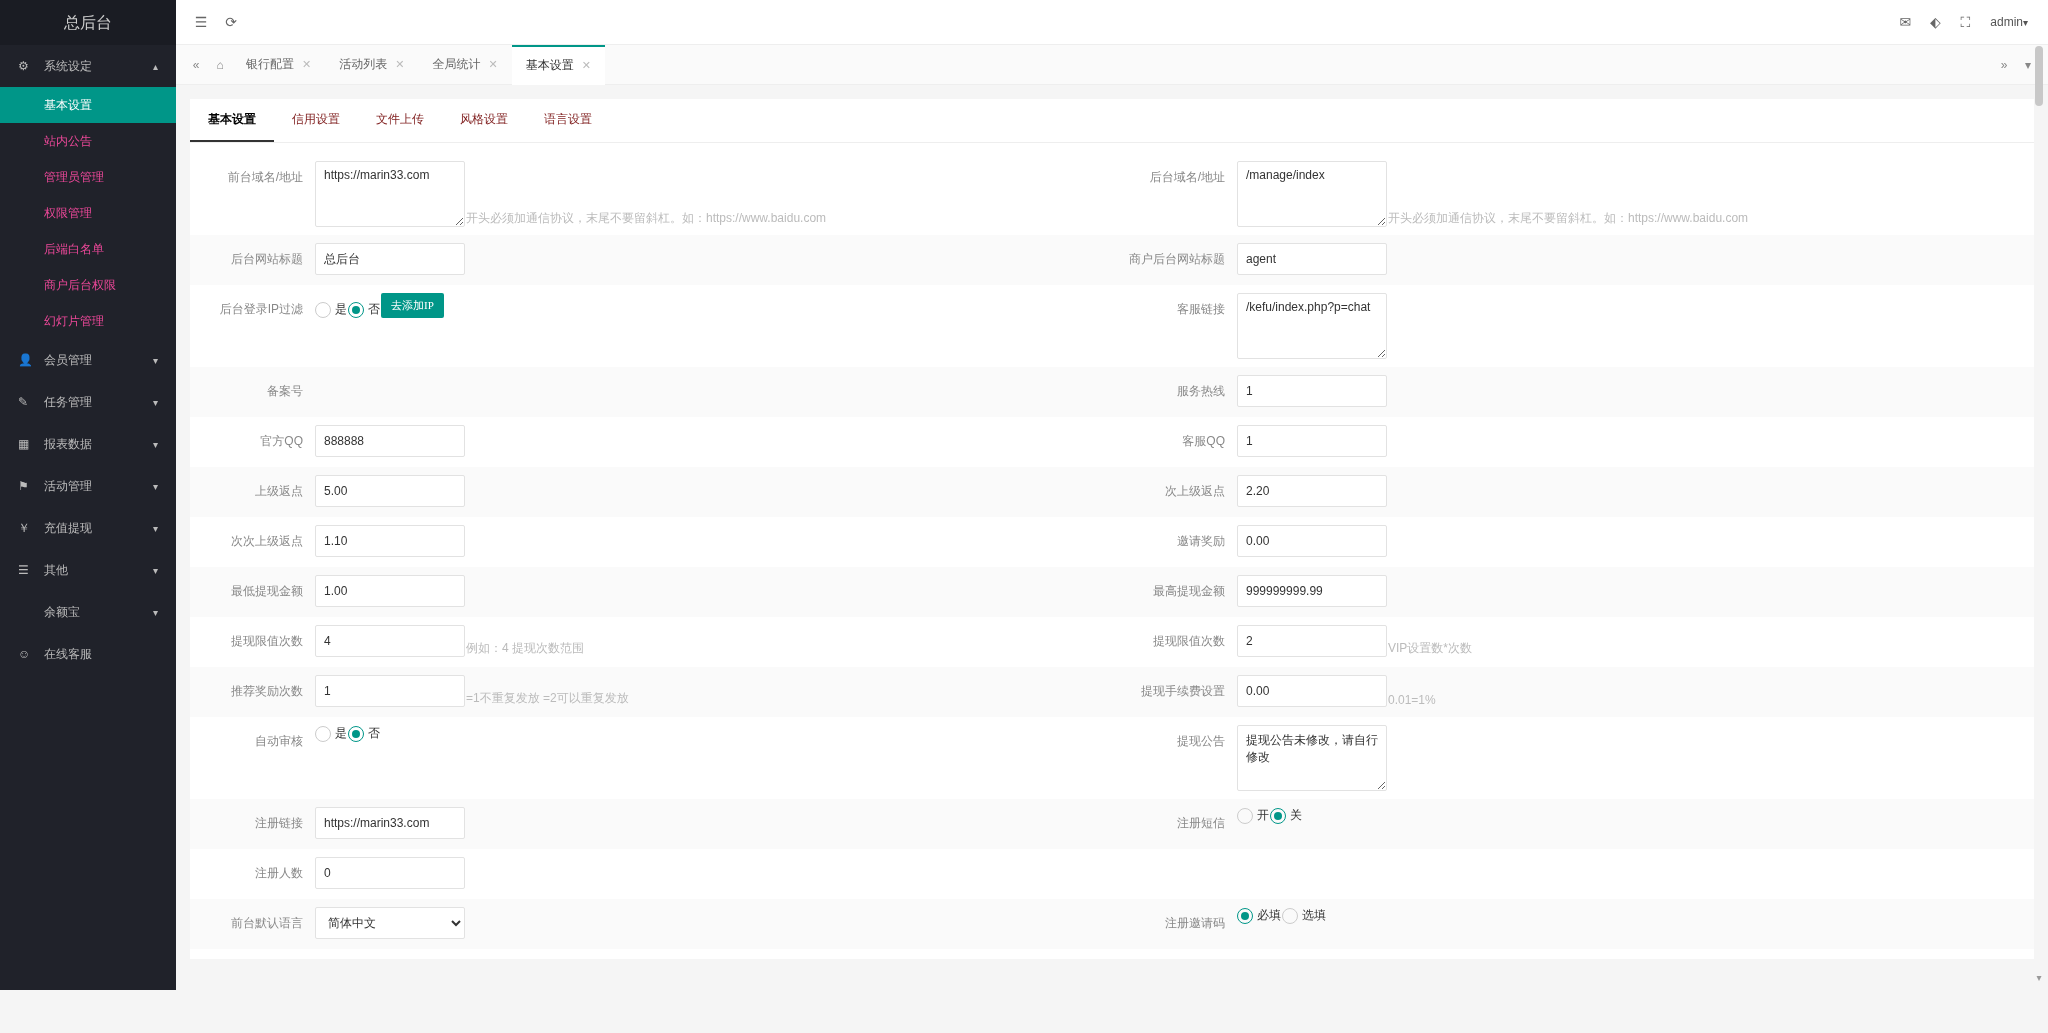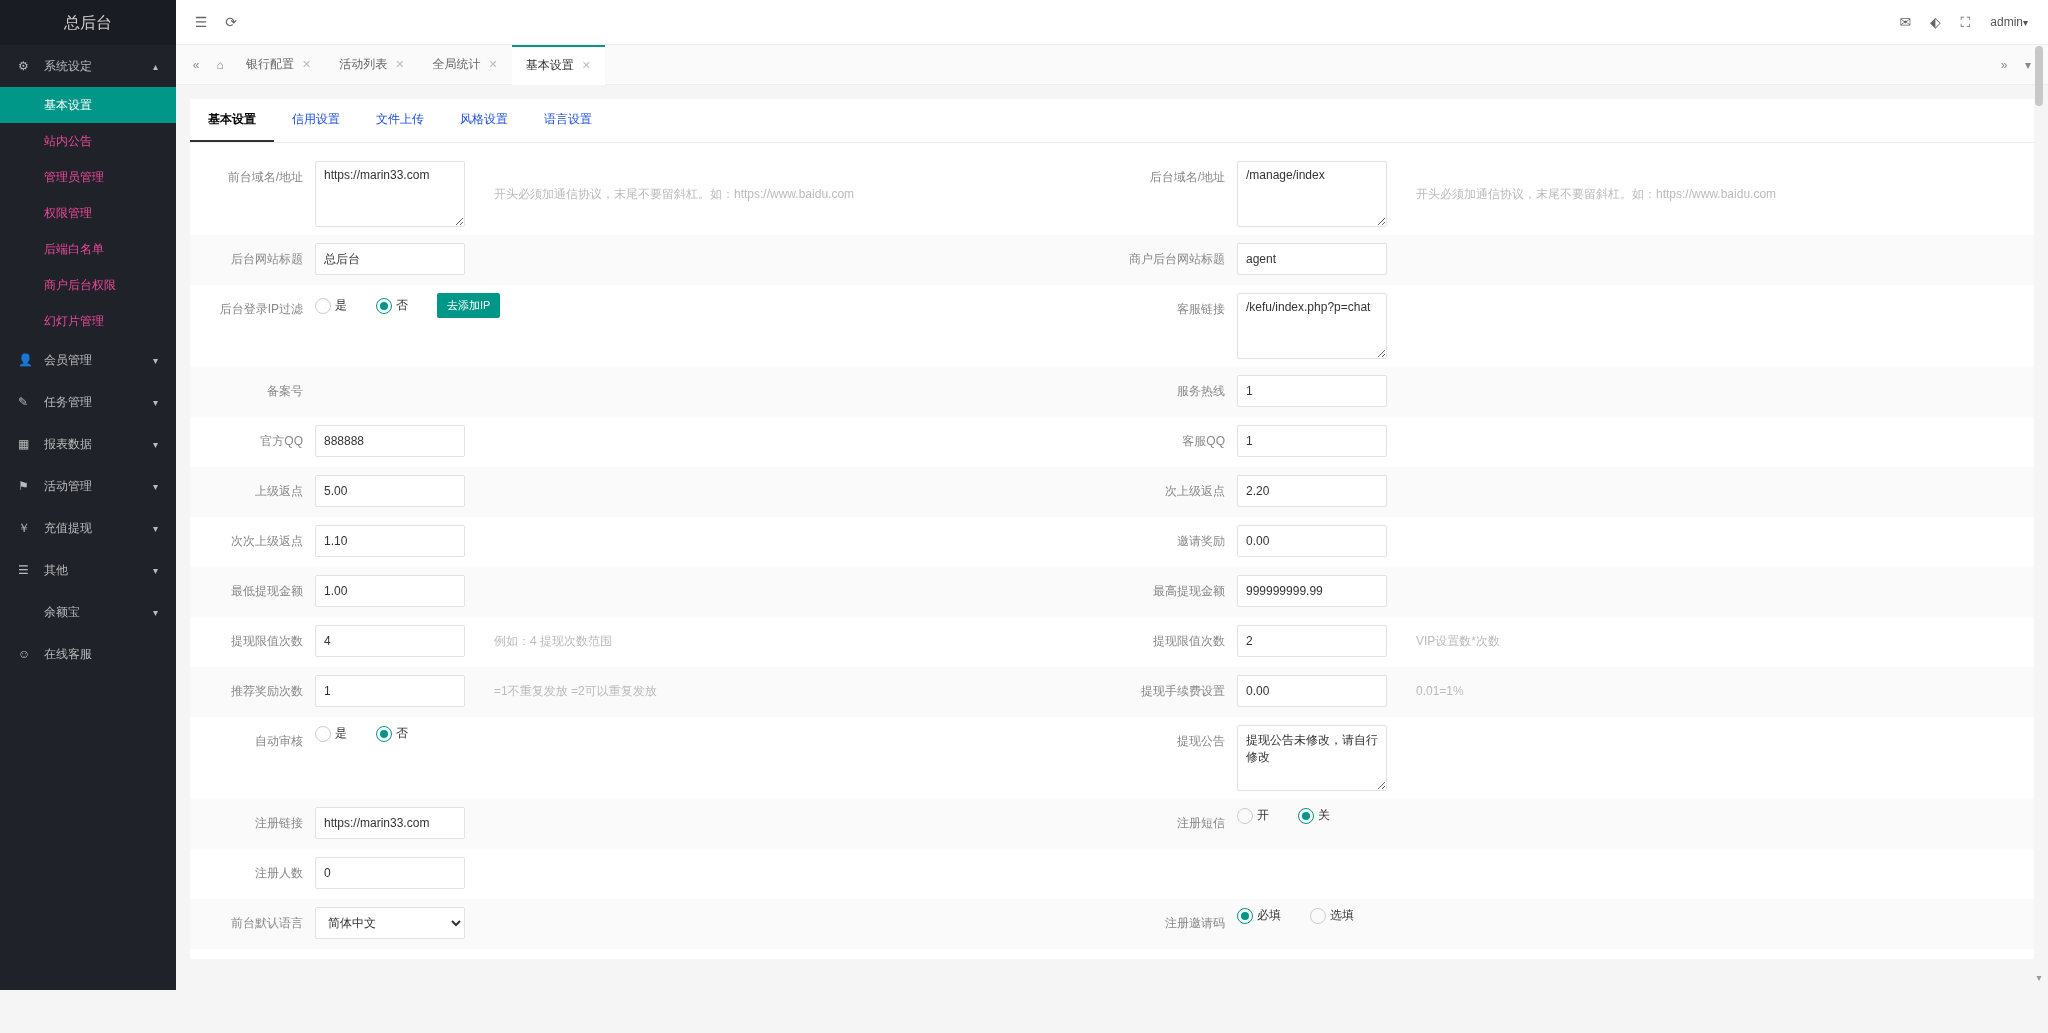--- a/index.html
+++ b/index.html
@@ -21,34 +21,34 @@
 .tb-spacer { flex: 1; }
 .tb-user { padding: 0 10px; color: #555; cursor: pointer; display: flex; align-items: center; gap:0; }
 .tabbar { height: 40px; border-bottom: 1px solid #eee; display: flex; align-items: center; padding: 0 8px; background: #fafafa; }
 .tabbar .ticon { width: 24px; text-align: center; color: #888; cursor: pointer; }
 .tab { display: flex; align-items: center; height: 40px; padding: 0 14px; color: #666; cursor: pointer; gap:8px; }
 .tab .close { color: #bbb; font-size: 11px; }
 .tab.active { border-top: 2px solid #009688; background: #fff; color: #333; }
 .content-wrap { flex: 1; overflow: auto; padding: 14px; background: #f5f5f5; }
 .panel { background: #fff; }
 .panel-tabs { display: flex; border-bottom: 1px solid #eee; }
-.panel-tab { padding: 12px 18px; cursor: pointer; color: #1d4ed8; }
+.panel-tab { padding: 12px 18px; cursor: pointer; color: #7f1d1d; }
 .panel-tab.active { border-bottom: 2px solid #333; color: #000; font-weight: 600; }
 .form { padding: 10px 0; }
 .form-row { display: flex; align-items: flex-start; min-height: 50px; }
 .form-row.odd { background: #fafafa; }
 .form-cell { display: flex; align-items: flex-start; flex: 1; padding: 8px 10px; }
 .lbl { width: 115px; text-align: right; padding-right: 12px; color: #888; font-size: 12px; line-height: 32px; }
-.ctrl { flex: 1; display: flex; align-items: center; gap: 29px; }
+.ctrl { flex: 1; display: flex; align-items: flex-end; gap: 1px; }
 input[type=text], textarea, select { border: 1px solid #e2e2e2; border-radius: 2px; padding: 6px 8px; font-size: 12px; color: #333; background: #fff; font-family: inherit; }
 input[type=text] { width: 150px; height: 32px; }
 textarea { width: 150px; height: 66px; resize: both; }
 select { width: 150px; height: 32px; }
 .hint { color: #bbb; font-size: 12px; }
-.btn-mini { background: #009688; color: #fff; border: none; padding: 5px 10px; border-radius: 2px; cursor: pointer; font-size: 11px; }
+.btn-mini { background: #009688; color: #fff; border: none; padding: 5px 10px; border-radius: 2px; cursor: pointer; font-size: 11px; font-family: Liberation Serif, serif; }
 .radio { display: inline-flex; align-items: center; gap: 4px; cursor: pointer; }
 .radio .dot { width: 16px; height: 16px; border: 1px solid #ccc; border-radius: 50%; display: inline-flex; align-items: center; justify-content: center; }
 .radio.checked .dot { border-color: #009688; }
 .radio.checked .dot::after { content:""; width:8px; height:8px; background:#009688; border-radius:50%; }
 .scrollbar-y { position:absolute; right:2px; top:46px; bottom:20px; width:14px; background:transparent; }
 .scrollbar-y .thumb { position:absolute; right:3px; top:0; width:8px; height:60px; background:#c8c8c8; border-radius:4px; }
 .scrollbar-y .arrow { position:absolute; right:0; width:14px; height:14px; color:#999; text-align:center; font-size:10px; }
 .scrollbar-y .arrow.down { bottom:-16px; }
 </style>
 </head>

